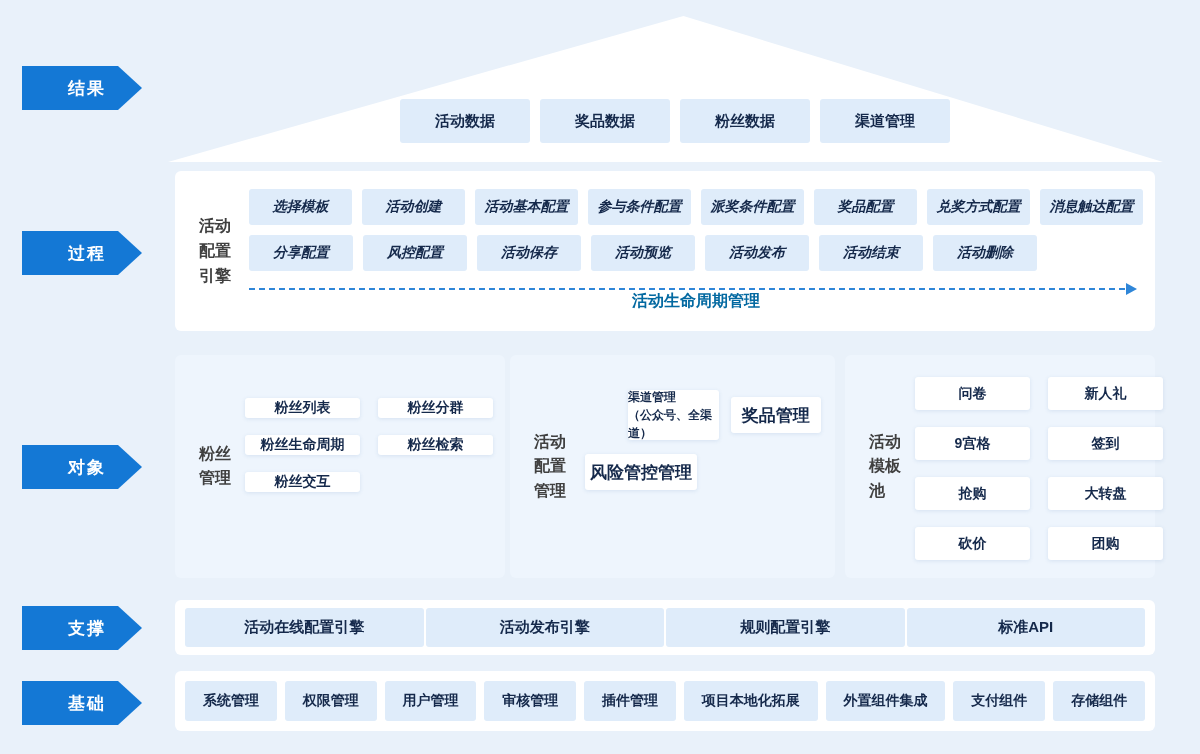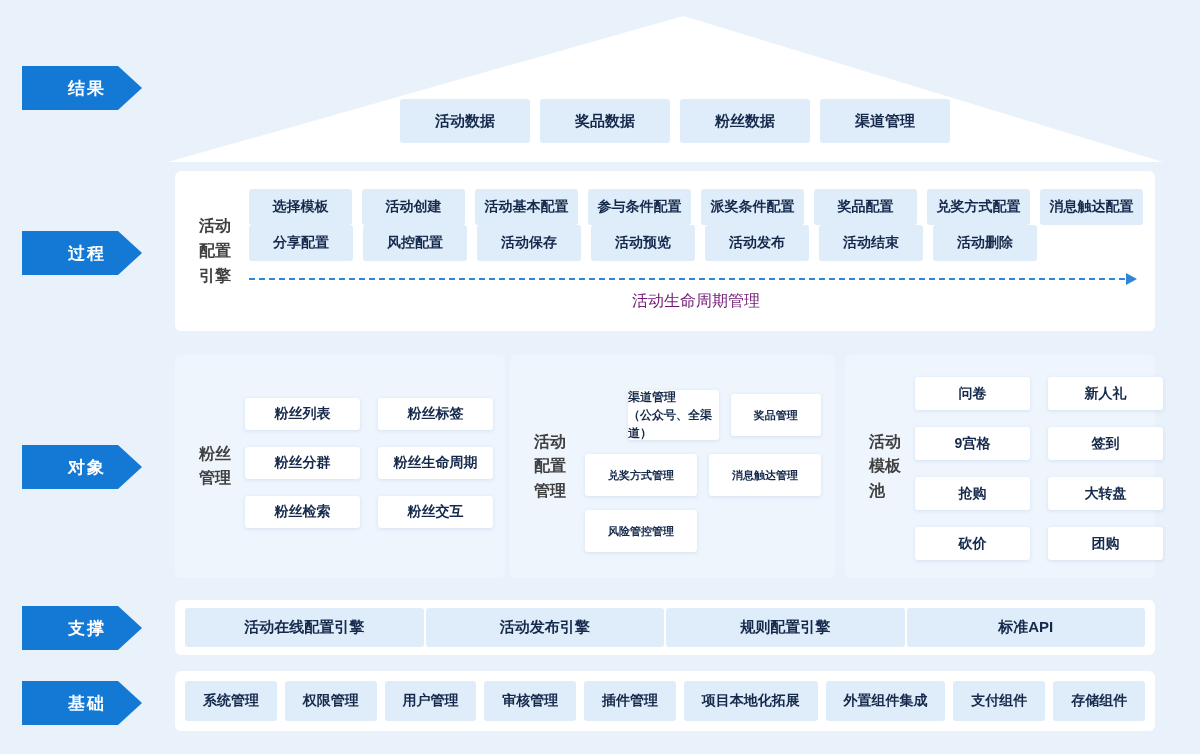--- a/index.html
+++ b/index.html
@@ -27,45 +27,45 @@
   .panel { position:absolute; background:#ffffff; border-radius:6px; }
 
   .v-label { position:absolute; left:24px; top:50%; transform:translateY(-50%);
     width:2em; font-size:16px; font-weight:700; color:#404040; line-height:1.55;
     word-break:break-all; text-align:left; }
 
   
   .process-panel { left:175px; top:171px; width:980px; height:160px; }
   .proc-content { position:absolute; left:74px; right:12px; top:18px; }
   .flex-row { display:flex; gap:10px; }
-  .flex-row .box { height:36px; }
+  .flex-row .box { height:36px;font-style:italic; }
   .row1 .box { flex:1; }
-  .row2 { }
+  .row2 { margin-top:10px; }
   .row2 .box { width:104px; }
   .arrow-line { position:relative; margin-top:17px; margin-right:8px; height:0;
     border-top:2px dashed #2f86d8; }
   .arrow-line::after { content:""; position:absolute; right:-2px; top:-7px;
     border-left:11px solid #2f86d8; border-top:6px solid transparent; border-bottom:6px solid transparent; }
-  .lifecycle-label { margin-top:11px; text-align:center; font-size:16px; font-weight:400; color:#701a75; }
+  .lifecycle-label { margin-top:1px; text-align:center; font-size:16px; font-weight:700; color:#0369a1; }
 
   
   .obj-panel { position:absolute; top:355px; height:223px; background:#eef5fd; border-radius:6px; }
   .obj-fans { left:175px; width:330px; }
   .obj-config { left:510px; width:325px; }
   .obj-templates { left:845px; width:310px; }
 
   .grid2 { position:absolute; display:grid; grid-template-columns:115px 115px; gap:17px 18px; }
-  .grid2 .box { height:32px; background:#ffffff; box-shadow:0 1px 4px rgba(40,90,160,.12); }
+  .grid2 .box { height:20px; background:#ffffff; box-shadow:0 1px 4px rgba(40,90,160,.12); }
   .fans-grid { left:70px; top:43px; }
   .tpl-grid { left:70px; top:22px; }
   .tpl-grid .box { height:33px; }
 
   .cfg-rows { position:absolute; left:75px; top:35px; width:236px; display:flex; flex-direction:column; gap:14px; }
   .cfg-row { display:flex; gap:12px; align-items:center; }
-  .cfg-row .box { width:112px; height:42px; background:#ffffff; box-shadow:0 1px 4px rgba(40,90,160,.12); font-size:11px; }
+  .cfg-row .box { width:112px; height:36px; background:#ffffff; box-shadow:0 1px 4px rgba(40,90,160,.12); font-size:17px; }
   .cfg-row .box.tall { height:50px; white-space:pre-line; font-size:12px; line-height:1.5;margin-left:43px; }
 
   
   .support-panel { left:175px; top:600px; width:980px; height:55px; display:flex; gap:2px; padding:8px 10px; }
   .support-panel .box { flex:1; height:39px; font-size:15px; }
   .foundation-panel { left:175px; top:671px; width:980px; height:60px; display:flex; gap:8px; padding:10px; }
   .foundation-panel .box { flex:1 1 auto; height:40px; font-size:14px; padding:7px 10px; white-space:nowrap; }
 </style>
 </head>
 <body>
@@ -120,39 +120,34 @@
       </div>
       <div class="arrow-line"></div>
       <div class="lifecycle-label">活动生命周期管理</div>
     </div>
   </div>
 
   <div class="obj-panel obj-fans">
     <div class="v-label">粉丝管理</div>
     <div class="grid2 fans-grid">
       <div class="box white">粉丝列表</div>
-      <div class="box white">粉丝标签</div>
       <div class="box white">粉丝分群</div>
       <div class="box white">粉丝生命周期</div>
       <div class="box white">粉丝检索</div>
       <div class="box white">粉丝交互</div>
     </div>
   </div>
 
   <div class="obj-panel obj-config">
     <div class="v-label">活动配置管理</div>
     <div class="cfg-rows">
       <div class="cfg-row">
         <div class="box tall">渠道管理
 （公众号、全渠道）</div>
         <div class="box">奖品管理</div>
-      </div>
-      <div class="cfg-row">
-        <div class="box">兑奖方式管理</div>
-        <div class="box">消息触达管理</div>
       </div>
       <div class="cfg-row">
         <div class="box">风险管控管理</div>
       </div>
     </div>
   </div>
 
   <div class="obj-panel obj-templates">
     <div class="v-label">活动模板池</div>
     <div class="grid2 tpl-grid">

